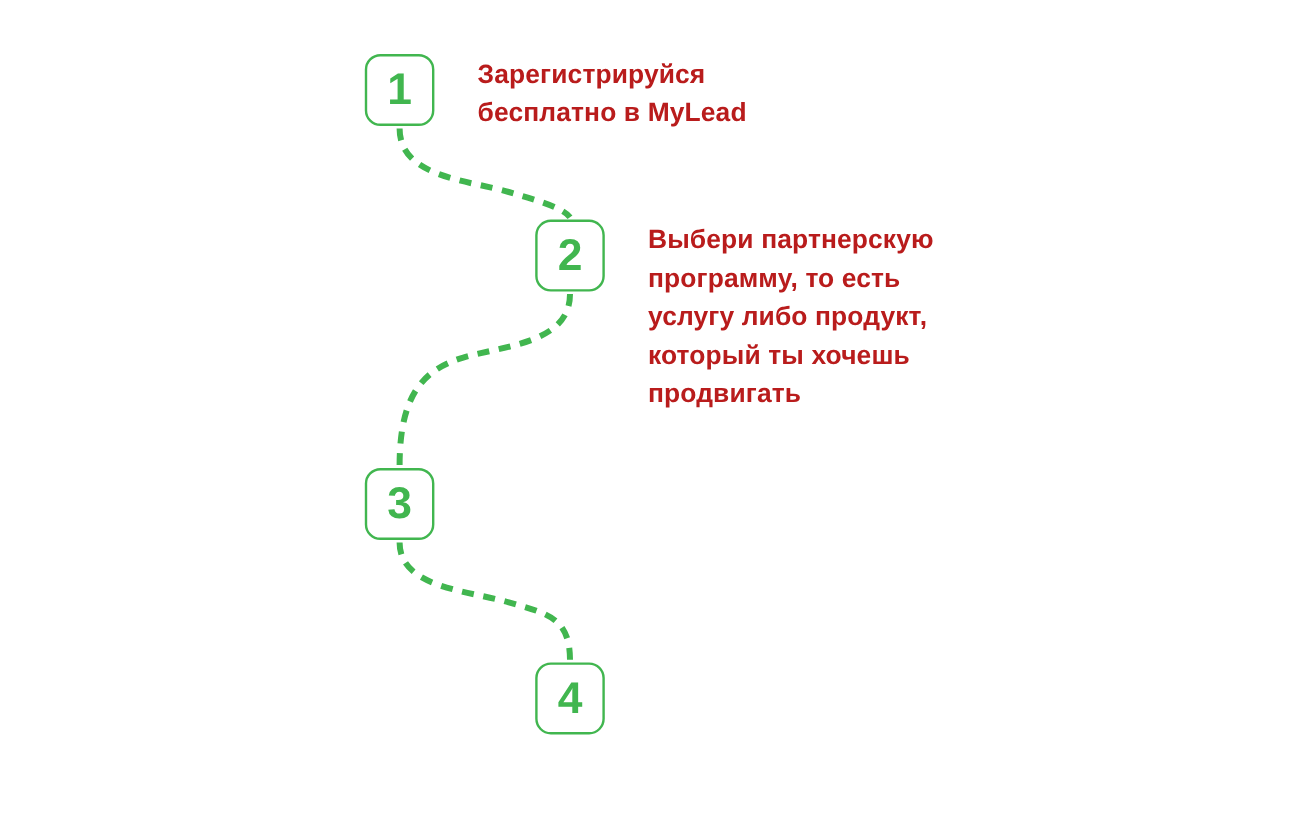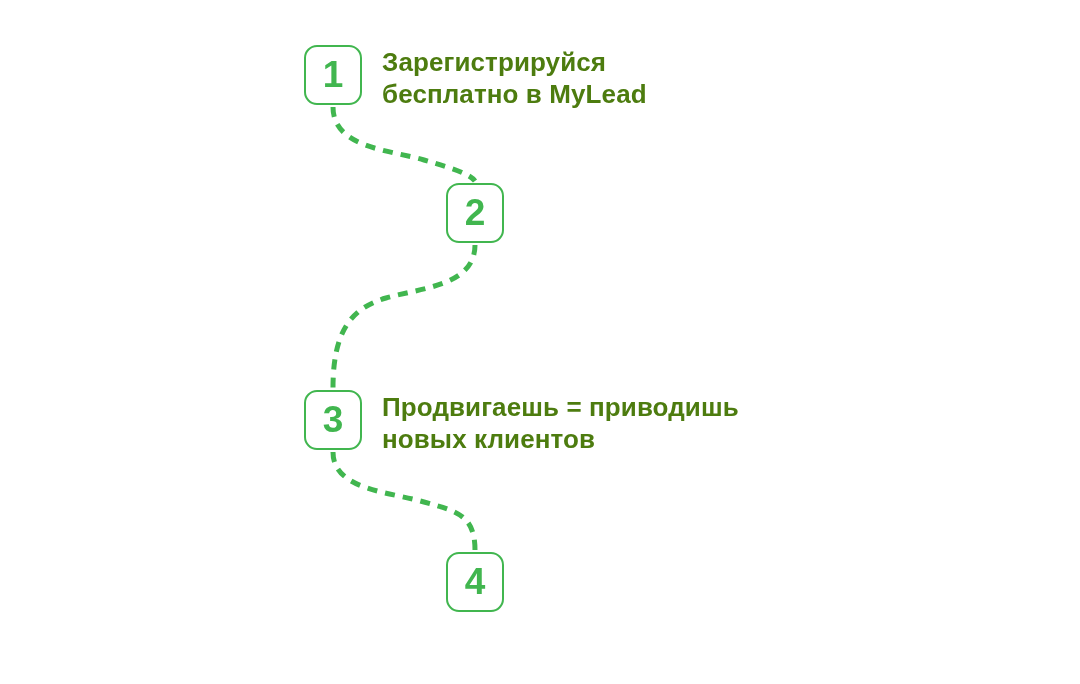--- a/index.html
+++ b/index.html
@@ -48,23 +48,23 @@
   .step-number {
     color: #41b64f;
     font-size: 37px;
     font-weight: bold;
     line-height: 1;
     letter-spacing: 0px;
     display: block;
     transform: translateY(-1px);
   }
   .step-text {
-    margin-left: 20px;
-    color: #4d7c0f;
-    font-size: 26px;
+    margin-left: 36px;
+    color: #b91c1c;
+    font-size: 22px;
     font-weight: bold;
     line-height: 32px;
     letter-spacing: 0.1px;
     white-space: pre-line;
     padding-top: 1px;
   }
   
   .step-1 { left: 304px; top: 45px; }
   .step-2 { left: 446px; top: 183px; }
   .step-3 { left: 304px; top: 390px; }
@@ -88,28 +88,31 @@
       <span class="step-number">1</span>
     </div>
     <div class="step-text">Зарегистрируйся
 бесплатно в MyLead</div>
   </div>
 
   <div class="step step-2">
     <div class="step-badge">
       <span class="step-number">2</span>
     </div>
+    <div class="step-text">Выбери партнерскую
+программу, то есть
+услугу либо продукт,
+который ты хочешь
+продвигать</div>
   </div>
 
   <div class="step step-3">
     <div class="step-badge">
       <span class="step-number">3</span>
     </div>
-    <div class="step-text">Продвигаешь = приводишь
-новых клиентов</div>
   </div>
 
   <div class="step step-4">
     <div class="step-badge">
       <span class="step-number">4</span>
     </div>
   </div>
 
 </div>
 

